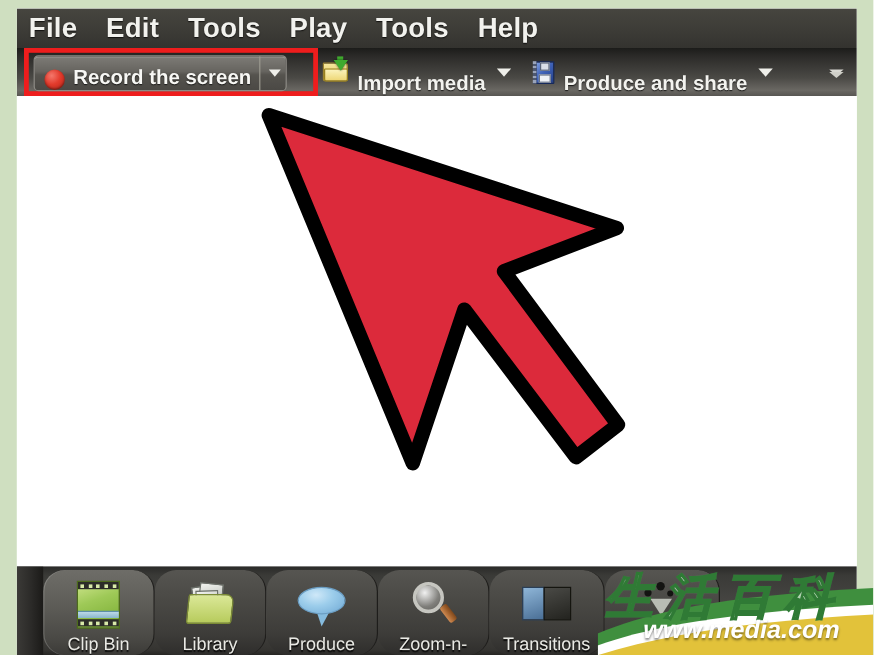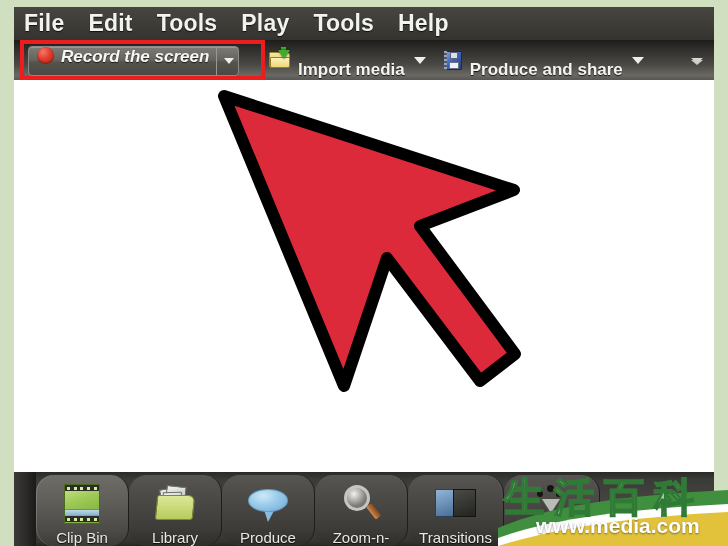--- a/index.html
+++ b/index.html
@@ -96,25 +96,24 @@
     display: flex;
     align-items: stretch;
     border: 1px solid #8c8a84;
     border-radius: 4px;
     background: linear-gradient(180deg, #7d7b76 0%, #66645f 45%, #55534e 55%, #4b4945 100%);
     z-index: 9;
     box-shadow: inset 0 1px 0 rgba(255,255,255,.22);
   }
   #record-main {
     display: flex;
-    align-items: flex-start;
+    align-items: flex-end;
     padding: 0 7px 0 8px;
     gap: 7px;
     cursor: default;
-    font-style: italic;
   }
   .record-dot {
     width: 17px;
     height: 17px;
     border-radius: 50%;
     background: radial-gradient(circle at 36% 30%, #f4776b 0%, #e33b2c 45%, #b32417 100%);
     box-shadow: inset 0 -1px 2px rgba(0,0,0,.45);
     flex: none;
   }
   #record-label {
@@ -506,20 +505,21 @@
   
   #watermark {
     position: absolute;
     left: 498px;
     top: 466px;
     width: 230px;
     height: 80px;
     z-index: 40;
     pointer-events: none;
     overflow: hidden;
+    font-style: italic;
   }
   #wm-swoosh {
     position: absolute;
     left: 0; bottom: 0;
     width: 230px; height: 58px;
   }
   #wm-cjk {
     position: absolute;
     left: 6px;
     top: 4px;

